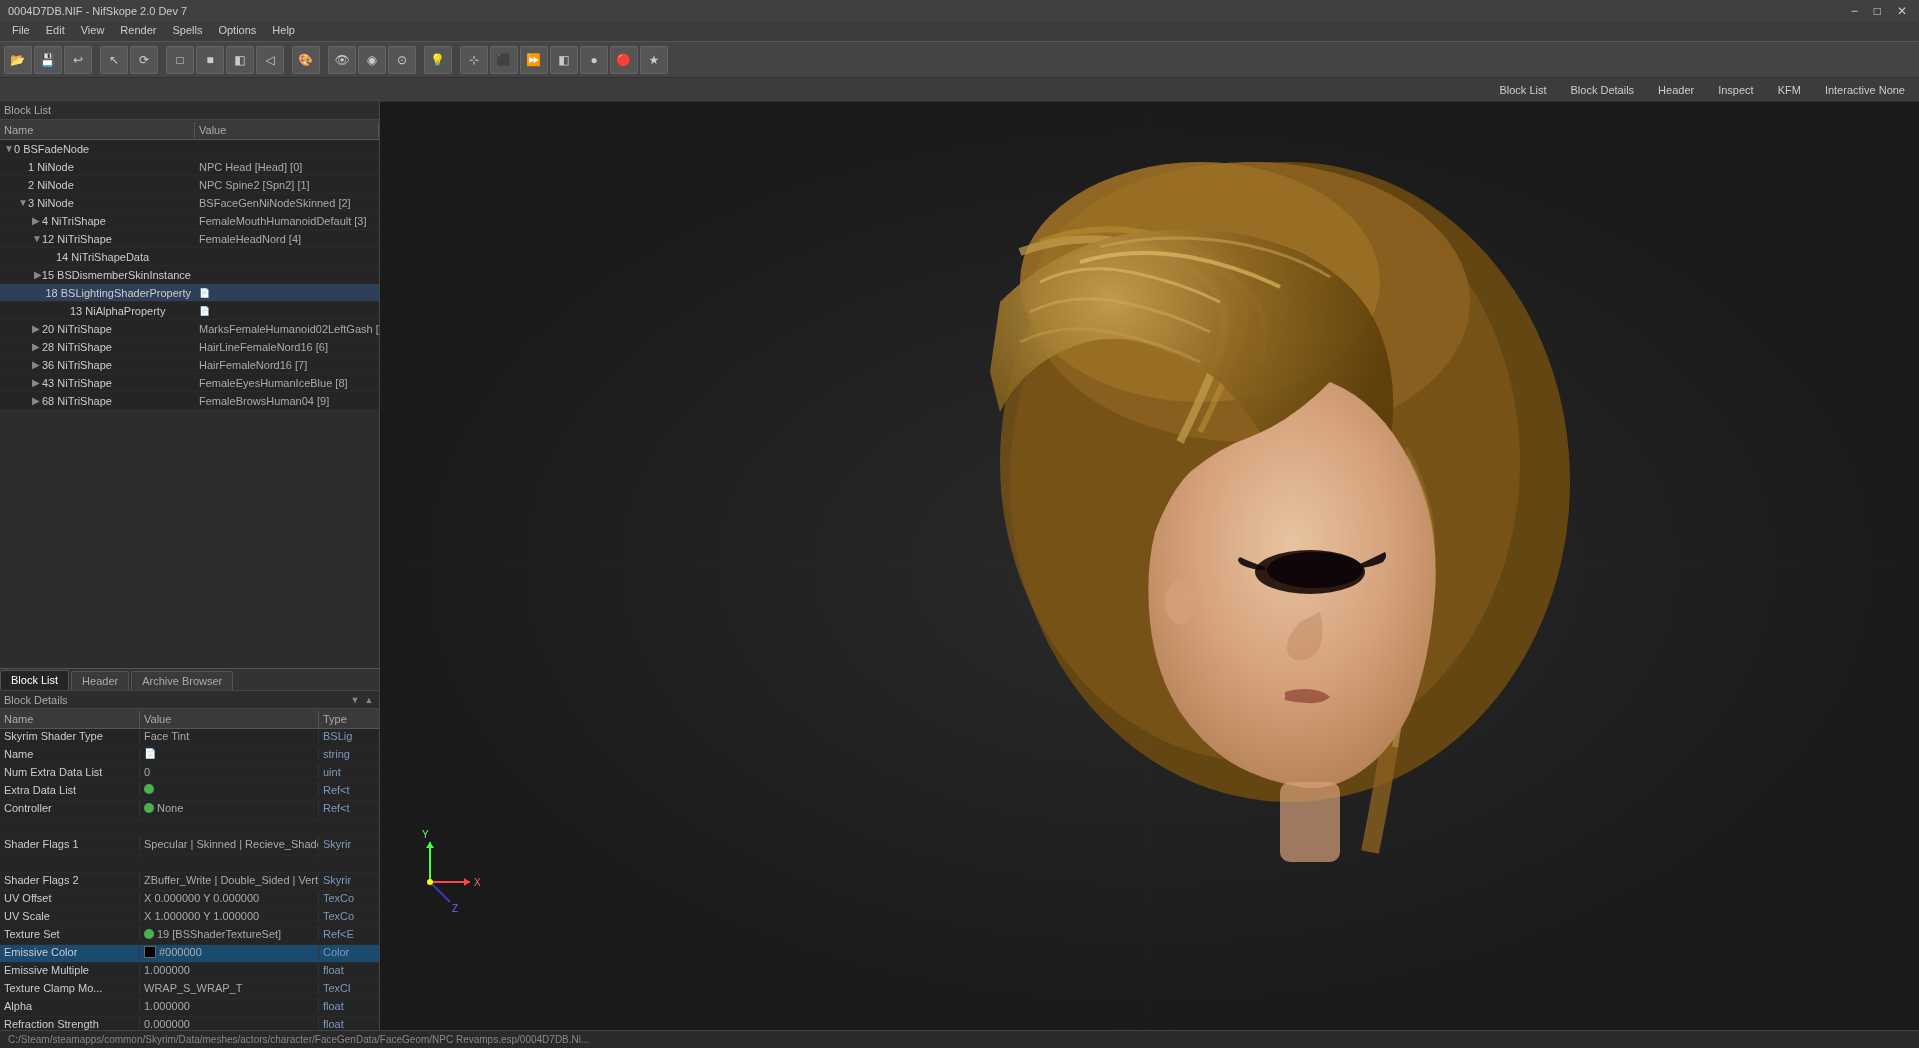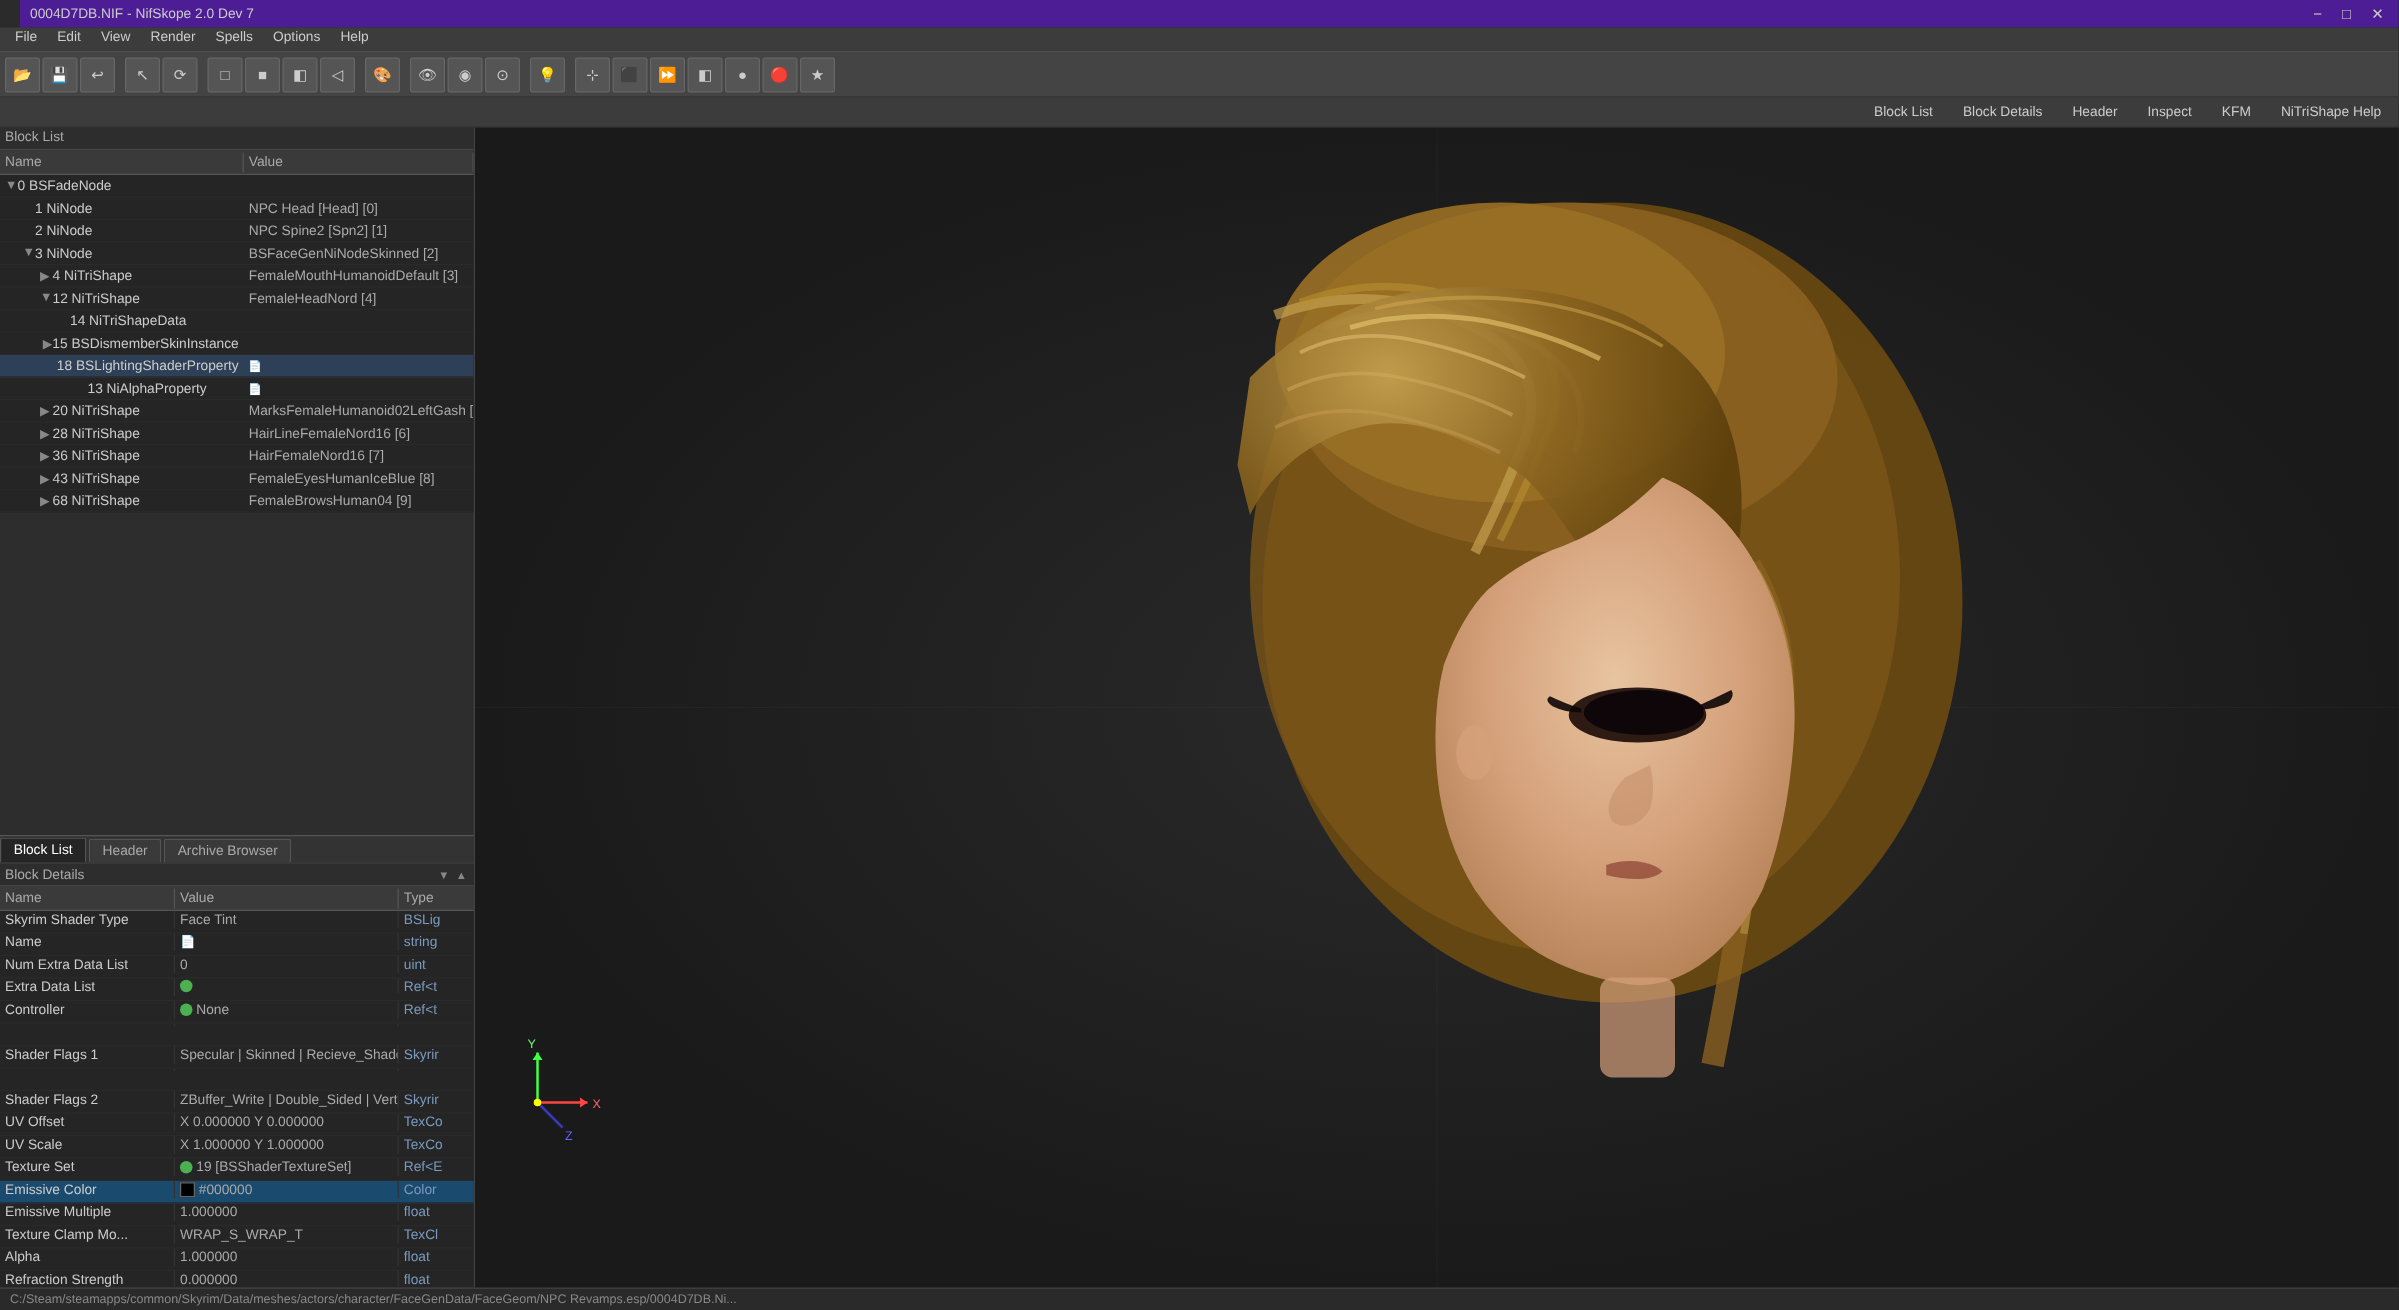--- a/index.html
+++ b/index.html
@@ -9,28 +9,27 @@
       font-family: 'Segoe UI', Arial, sans-serif;
       font-size: 11px;
       width: 1919px;
       height: 1048px;
       overflow: hidden;
       display: flex;
       flex-direction: column;
     }
     
     #title-bar {
-      background: #4c1d95;
+      background: #404040;
       height: 22px;
       display: flex;
       align-items: center;
       justify-content: space-between;
       padding: 0 8px;
       flex-shrink: 0;
-      margin-left: 16px;
     }
     #title-text {
       color: #cccccc;
       font-size: 11px;
     }
     #title-controls {
       display: flex;
       gap: 8px;
     }
     .title-btn {
@@ -372,21 +371,21 @@
     <div class="toolbar-btn" title="Move5">🔴</div>
     <div class="toolbar-btn" title="Move6">★</div>
   </div>
 
 <div id="nav-bar">
   <span class="nav-btn">Block List</span>
   <span class="nav-btn">Block Details</span>
   <span class="nav-btn">Header</span>
   <span class="nav-btn">Inspect</span>
   <span class="nav-btn">KFM</span>
-  <span class="nav-btn">NiTriShape Help</span>
+  <span class="nav-btn">Interactive None</span>
 </div>
 
 <div id="main-content">
 
   <div id="left-panel">
     <div id="block-list-label">Block List</div>
 
     <div id="top-panel-area">
       <div id="tree-panel">
         <div id="tree-header">

